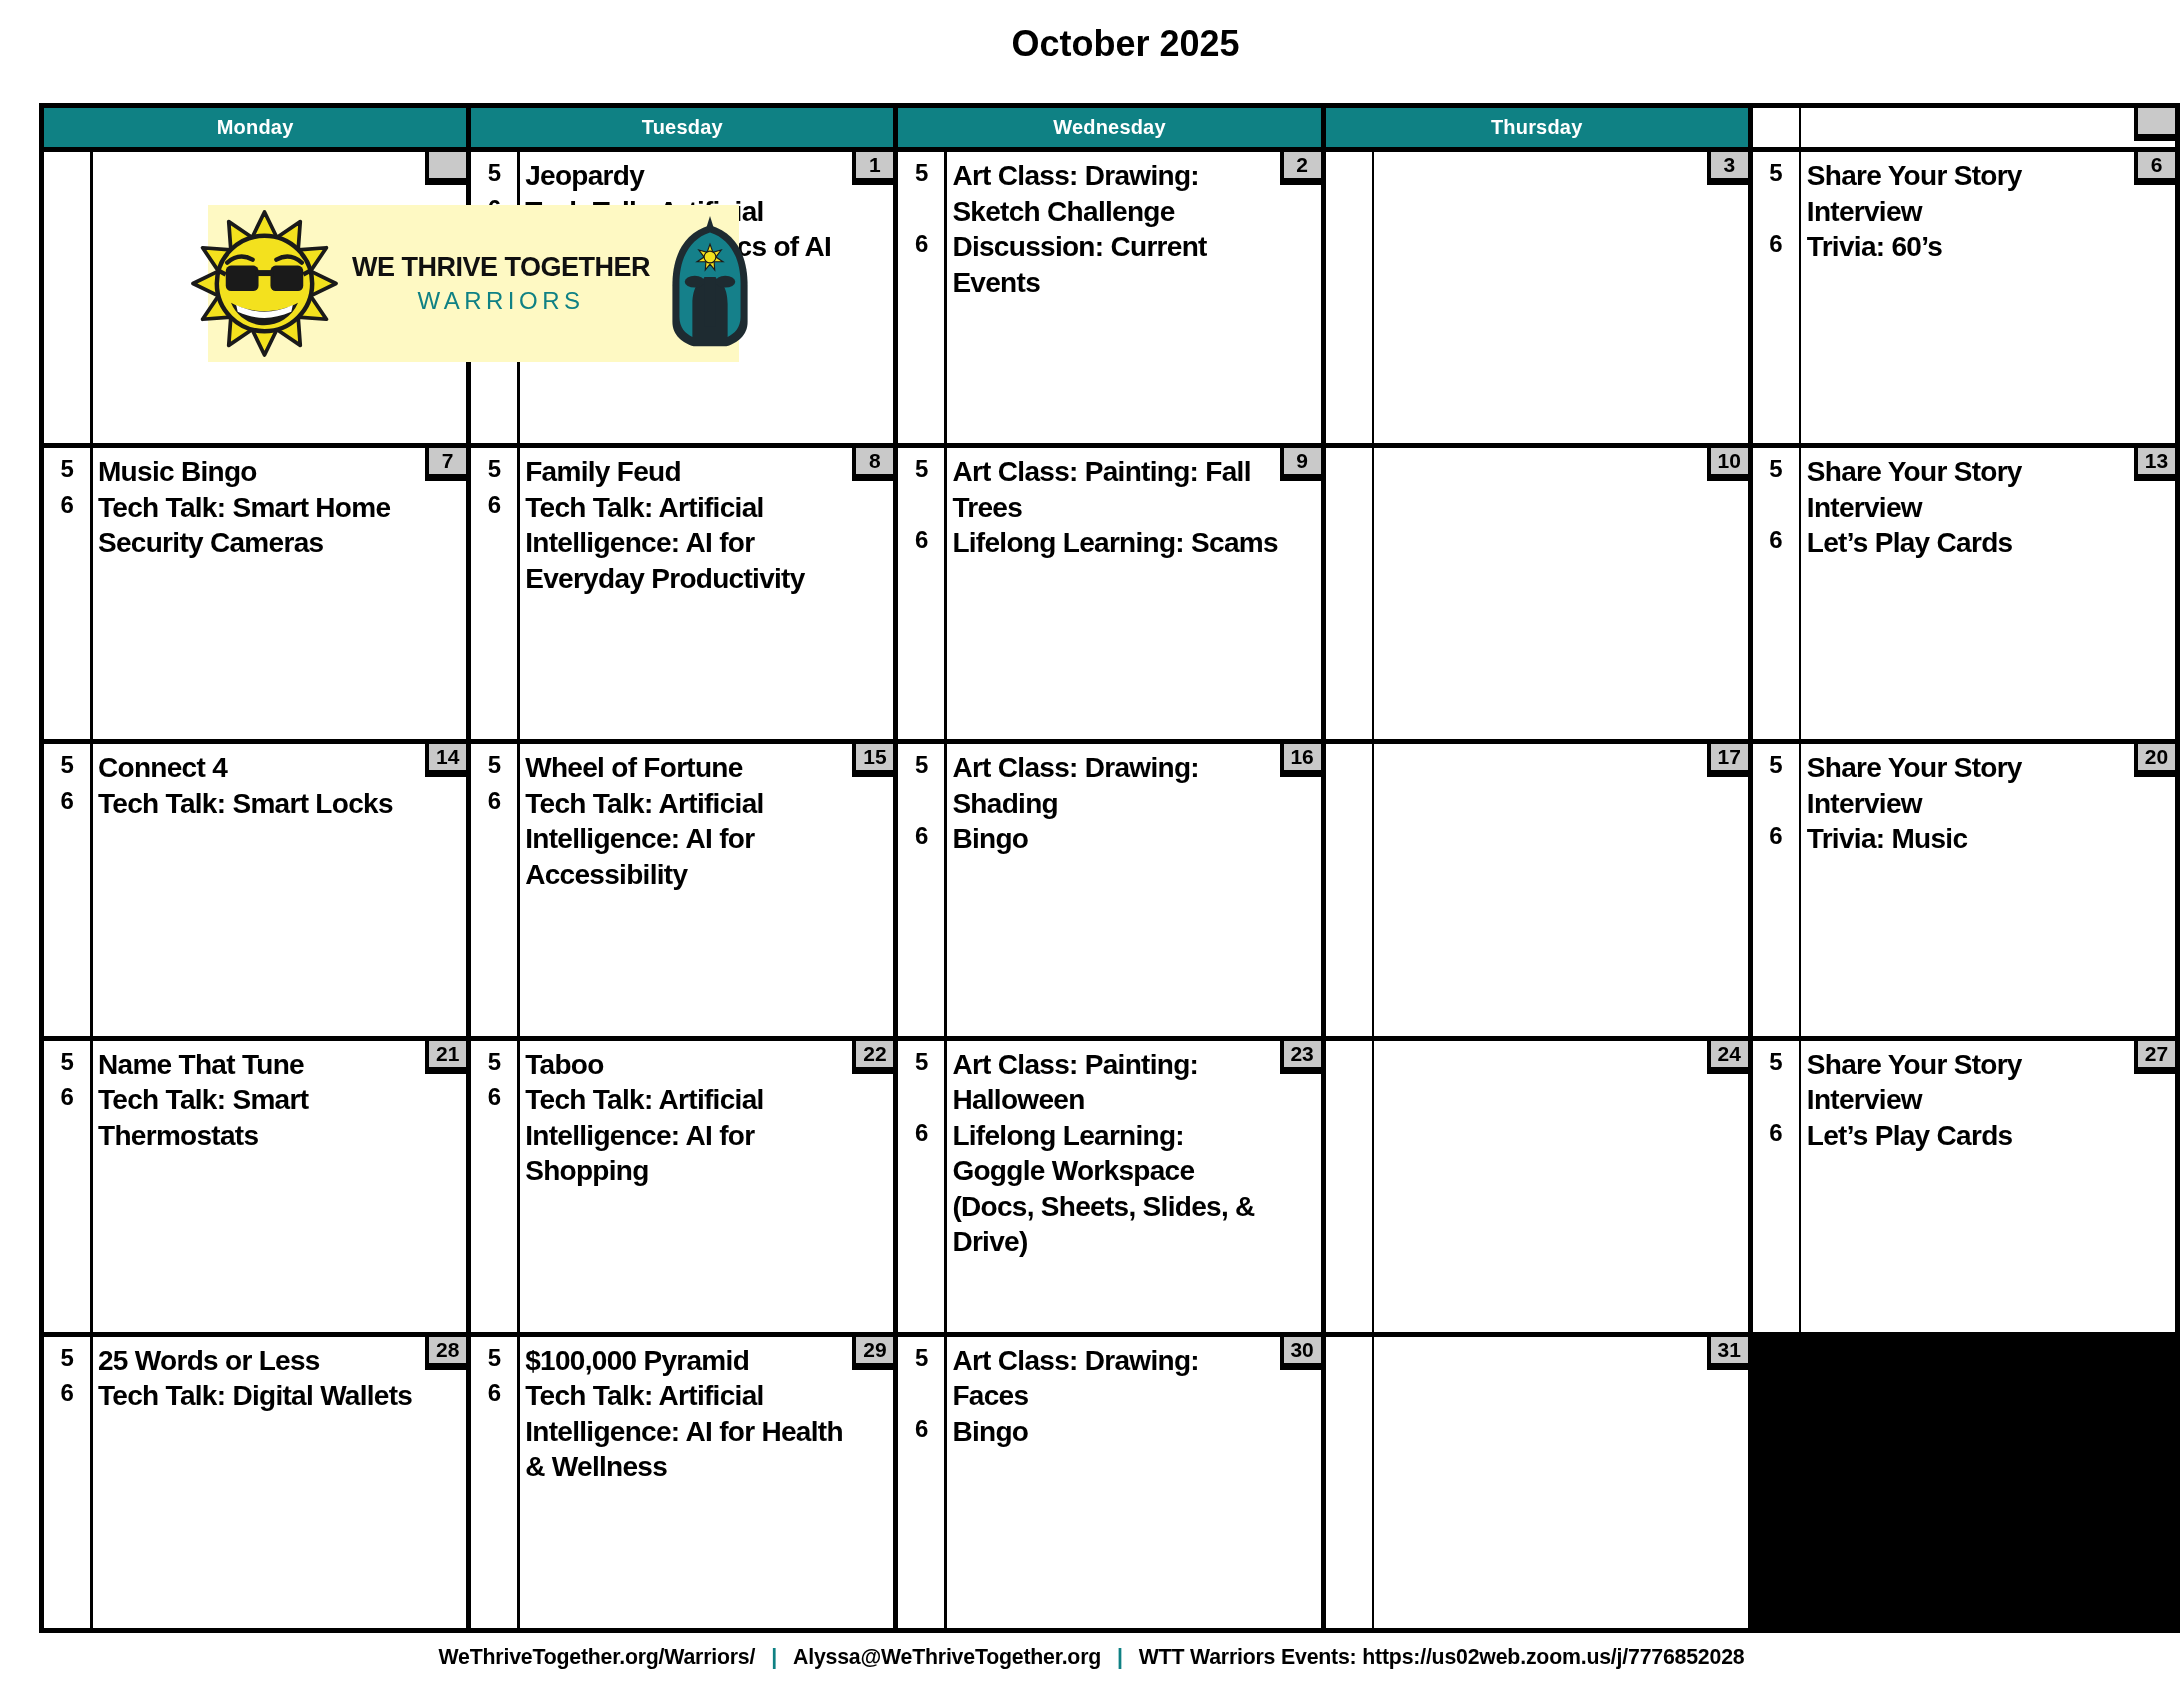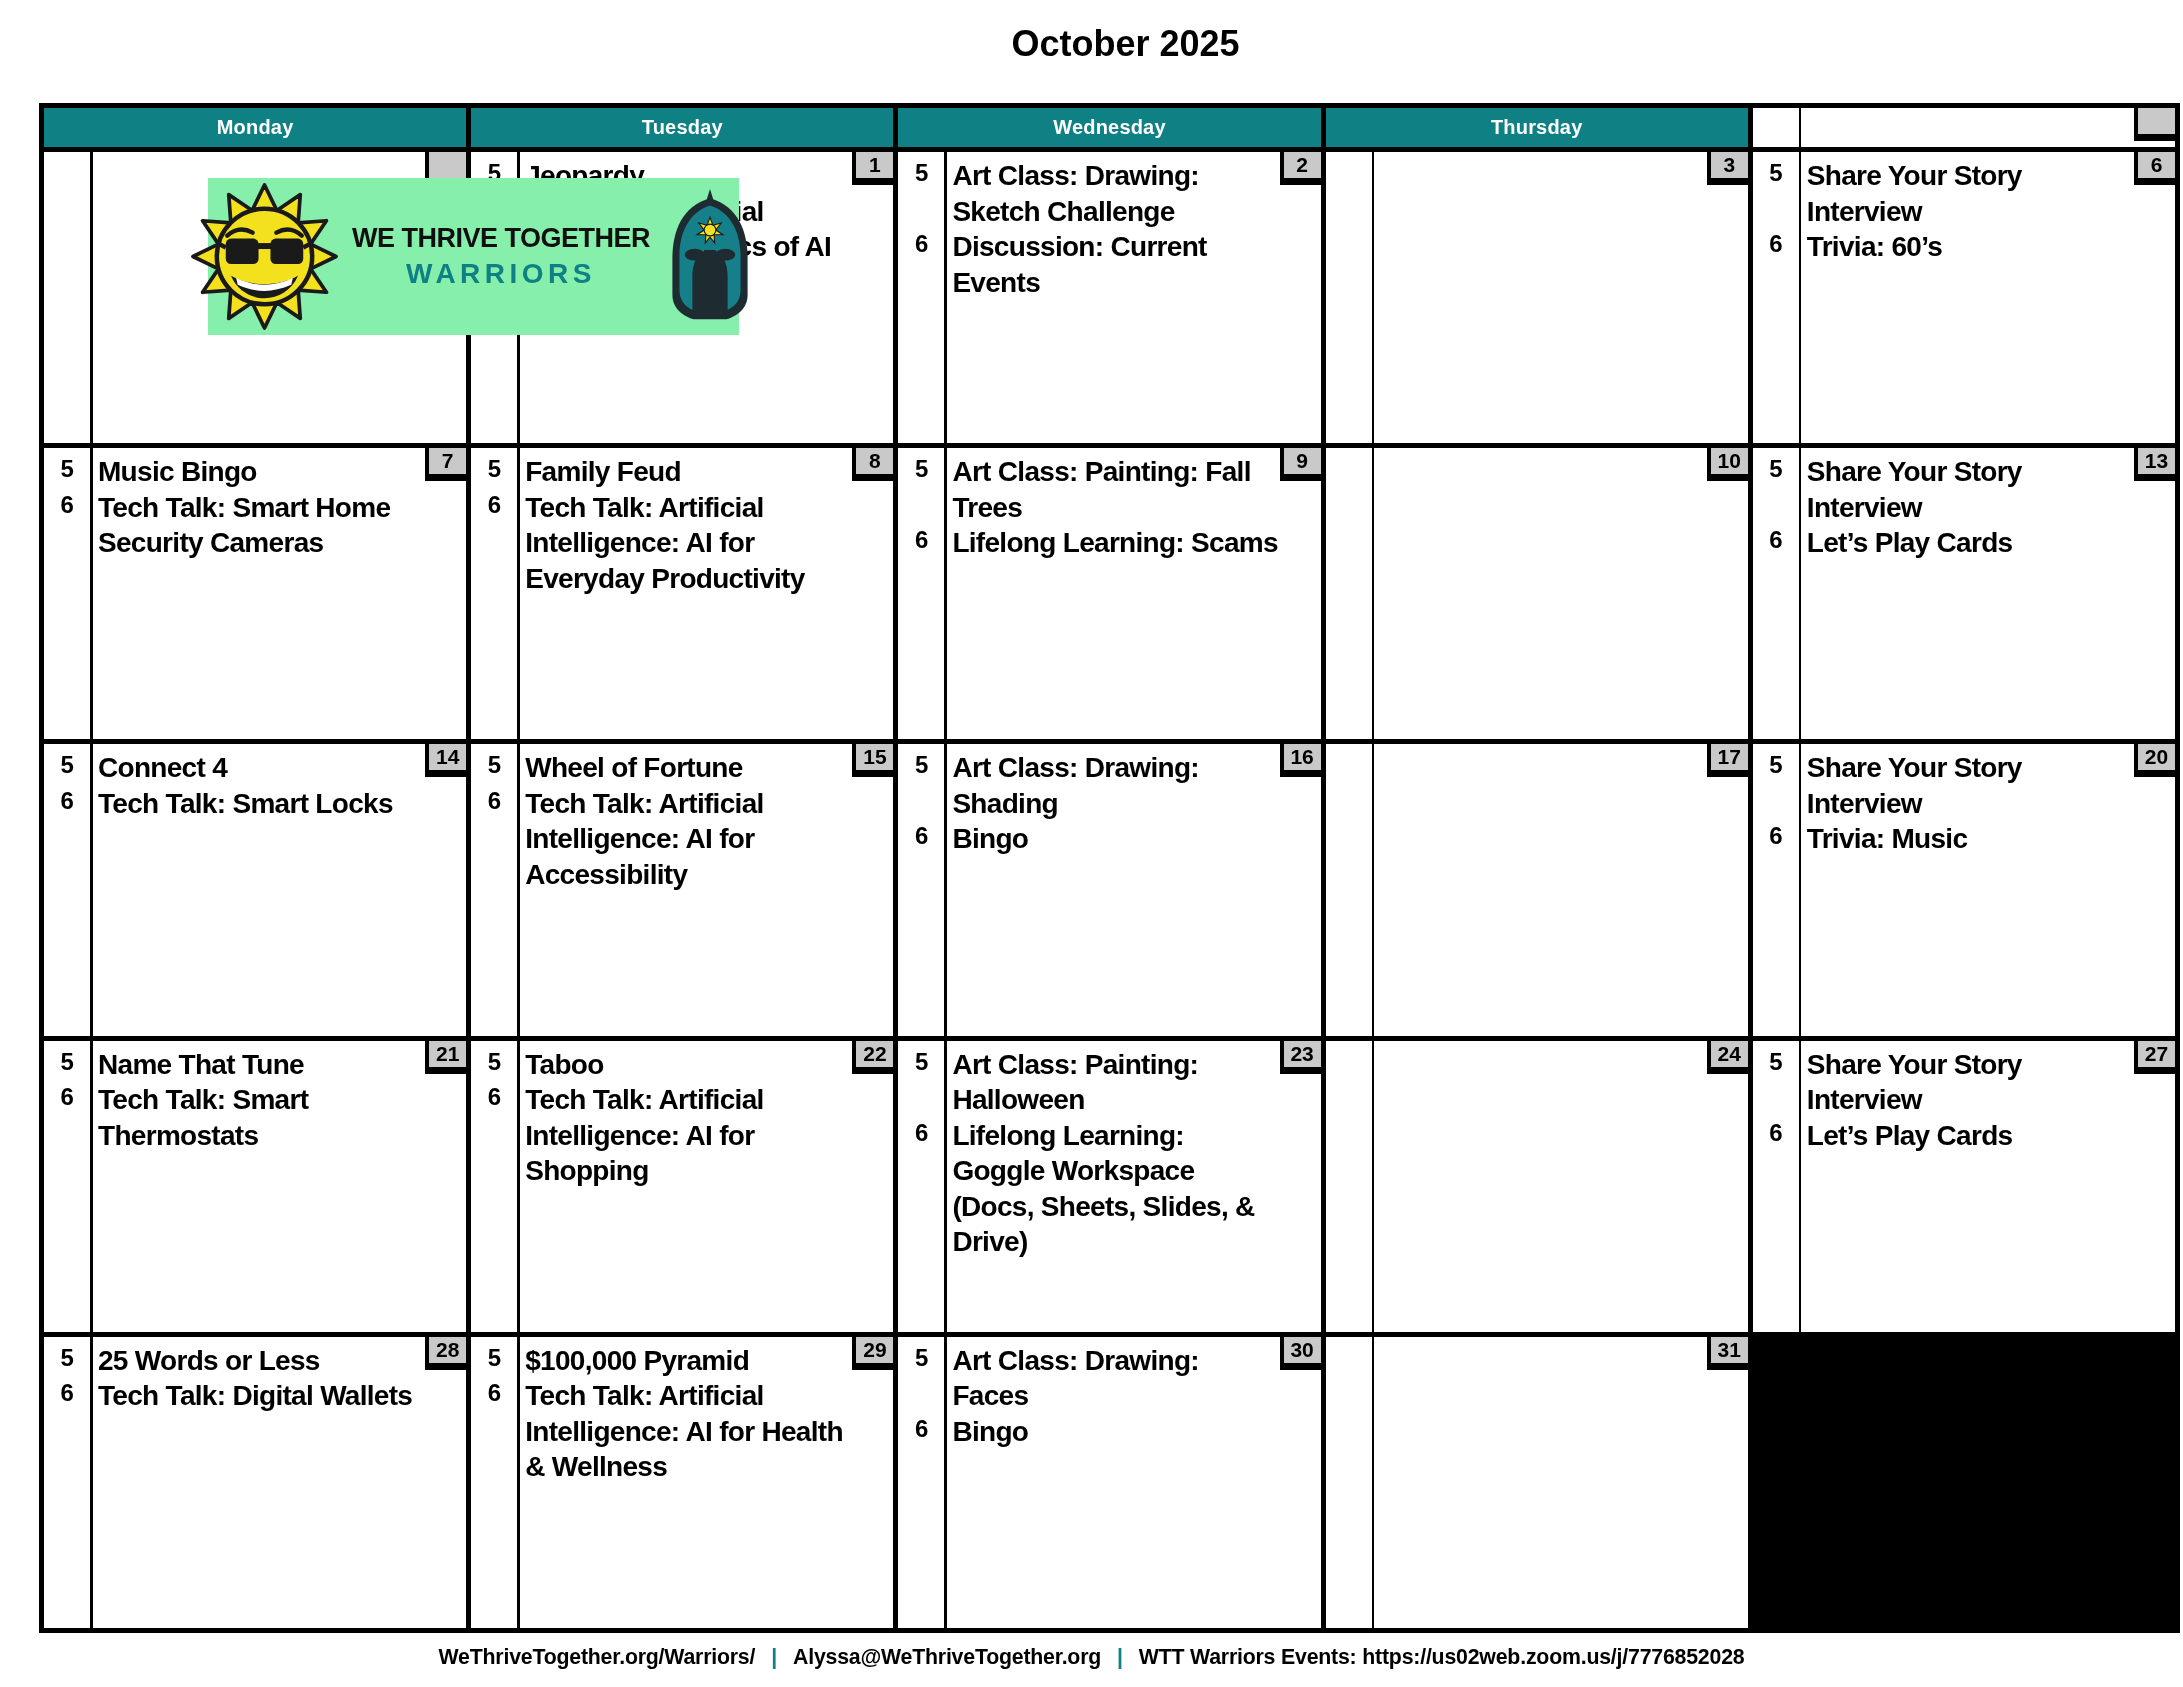--- a/index.html
+++ b/index.html
@@ -20,25 +20,25 @@
   .badge{position:absolute;top:0;right:0;min-width:31px;height:26px;padding:0 3px;
          background:var(--badge);border-left:4.5px solid #000;border-bottom:7.4px solid #000;
          display:flex;align-items:center;justify-content:center;
          font-weight:bold;font-size:21px;z-index:2;}
   .events{display:flex;flex-direction:column;margin-top:2px;}
   .event-row{display:flex;}
   .event-time{flex:0 0 46px;text-align:center;font-weight:bold;font-size:24px;line-height:1.27;letter-spacing:-0.5px;}
   .event-text{flex:1;padding:0 42px 0 8px;font-weight:bold;font-size:28px;line-height:1.27;letter-spacing:-0.7px;}
 
   
-  .logo{position:absolute;left:208px;top:178px;width:531px;height:157px;background:#86efac;
+  .logo{position:absolute;left:208px;top:205px;width:531px;height:157px;background:#fef9c3;
         display:flex;align-items:center;justify-content:center;gap:13px;z-index:3;}
   .logo-text{text-align:center;}
   .logo-title{font-size:27px;font-weight:bold;letter-spacing:-0.5px;color:#101010;white-space:nowrap;}
-  .logo-sub{font-size:28px;font-weight:bold;letter-spacing:4.5px;color:var(--teal);margin-top:4px;}
+  .logo-sub{font-size:24px;font-weight:normal;letter-spacing:4.5px;color:var(--teal);margin-top:4px;}
   .sun-svg{width:149px;height:149px;flex:0 0 auto;}
   .helmet-svg{width:94px;height:147px;flex:0 0 auto;}
 
   .footer{position:absolute;top:1645px;left:0;width:100%;text-align:center;
           font-weight:bold;font-size:21.3px;letter-spacing:-0.2px;}
   .footer .sep{color:var(--teal);padding:0 16px;}
 </style>
 </head>
 <body>
 

